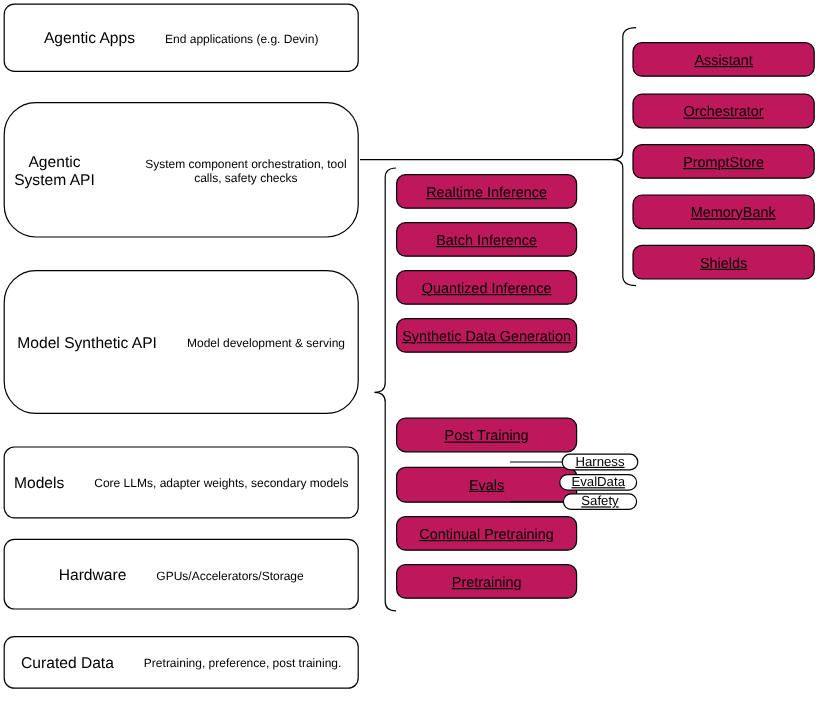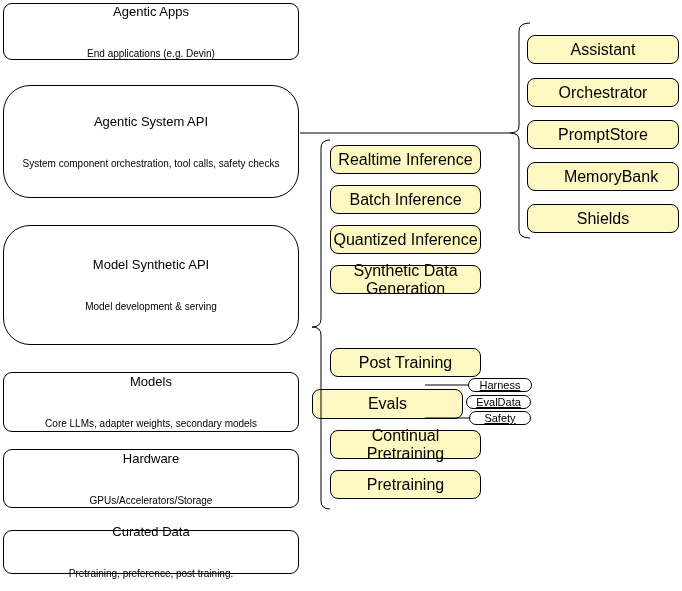--- a/index.html
+++ b/index.html
@@ -2,29 +2,29 @@
 <html><head>
 <meta charset="utf-8">
 <style>
   html,body{margin:0;padding:0;background:#fff;}
   .canvas{
     position:relative;width:682px;height:591px;background:#fff;overflow:hidden;
     font-family:"Liberation Sans",sans-serif;color:#000;
   }
   .box{
     position:absolute;background:#fff;border:1px solid #000;z-index:1;
-    display:flex;flex-direction:column;align-items:center;justify-content:center;
+    display:flex;flex-direction:row;align-items:center;justify-content:center;
     text-align:center;box-sizing:border-box;gap:25px;
   }
   .box .t{font-size:13px;line-height:15px;}
   .box .s{font-size:10px;line-height:12px;margin-top:4px;}
   .node{
-    position:absolute;background:#fef9c3;border:1px solid #000;border-radius:8px;z-index:1;
+    position:absolute;background:#be185d;border:1px solid #000;border-radius:8px;z-index:1;
     display:flex;align-items:center;justify-content:center;text-align:center;
-    font-size:16px;box-sizing:border-box;
+    font-size:12px;box-sizing:border-box;text-decoration:underline;
   }
   .pill{
     position:absolute;background:#fff;border:1px solid #000;border-radius:8px;z-index:3;
     display:flex;align-items:center;justify-content:center;text-align:center;
     font-size:11px;box-sizing:border-box;text-decoration:underline;
   }
   svg.overlay{position:absolute;left:0;top:0;z-index:2;pointer-events:none;}
   svg.overlay path{fill:none;stroke:#000;stroke-width:1;}
 </style>
 </head>
@@ -78,21 +78,21 @@
   </div>
   <div class="node" style="left:330px;top:225px;width:151px;height:29px;">
     <span>Quantized Inference</span>
   </div>
   <div class="node" style="left:330px;top:265px;width:151px;height:29px;">
     <span>Synthetic Data Generation</span>
   </div>
   <div class="node" style="left:330px;top:348px;width:151px;height:29px;">
     <span>Post Training</span>
   </div>
-  <div class="node" style="left:312px;top:389px;width:151px;height:30px;justify-content:center;">
+  <div class="node" style="left:330px;top:389px;width:151px;height:30px;justify-content:center;">
     <span>Evals</span>
   </div>
   <div class="node" style="left:330px;top:430px;width:151px;height:29px;">
     <span>Continual Pretraining</span>
   </div>
   <div class="node" style="left:330px;top:470px;width:151px;height:29px;">
     <span>Pretraining</span>
   </div>
 
   <div class="pill" style="left:468px;top:378px;width:64px;height:14px;">

